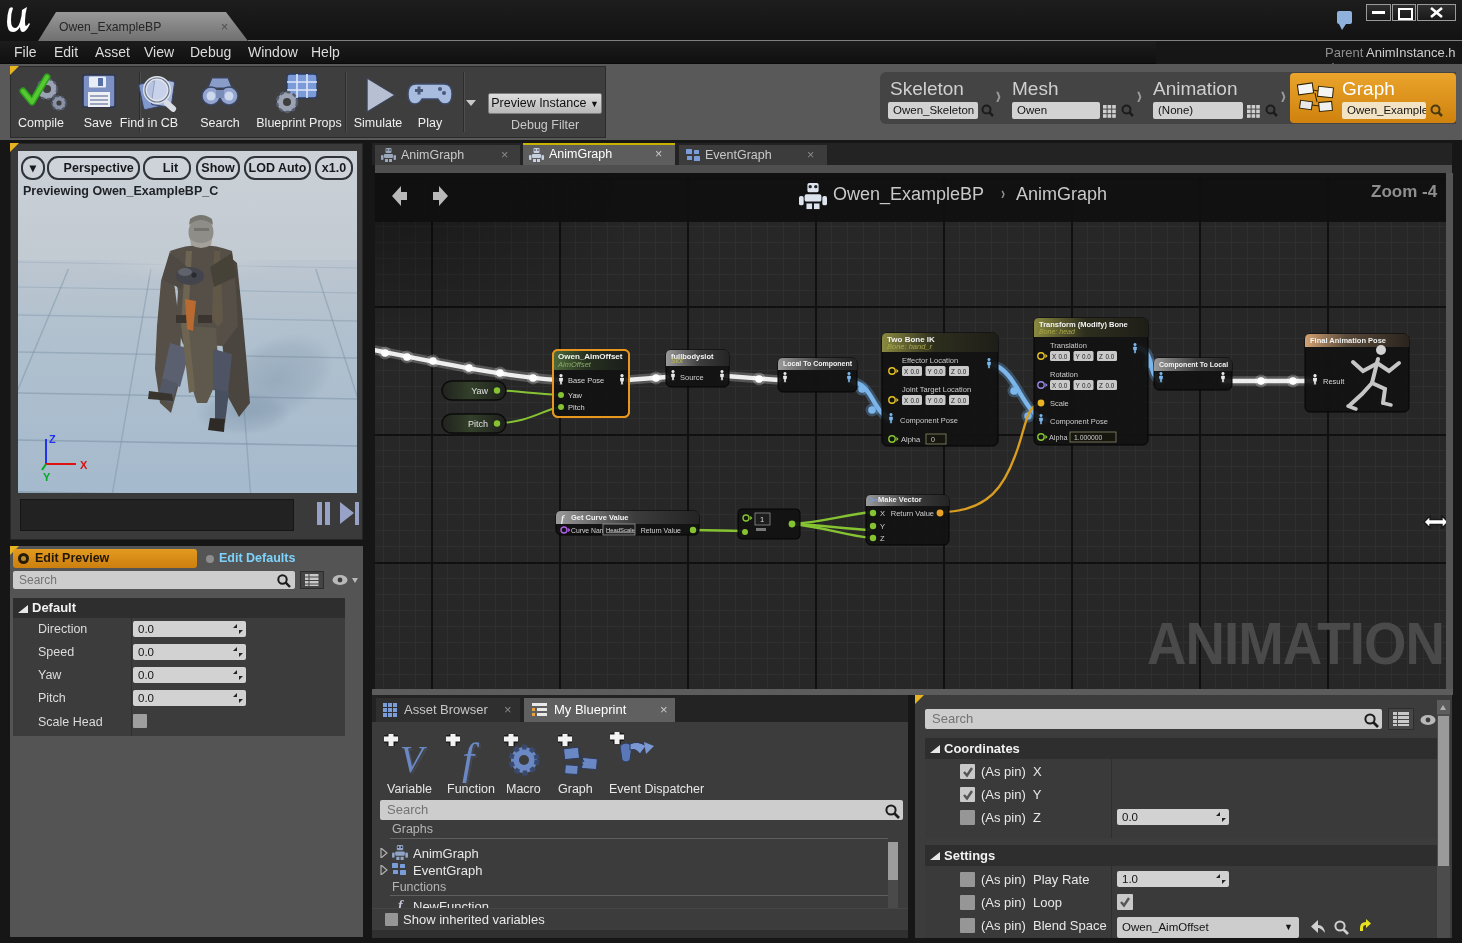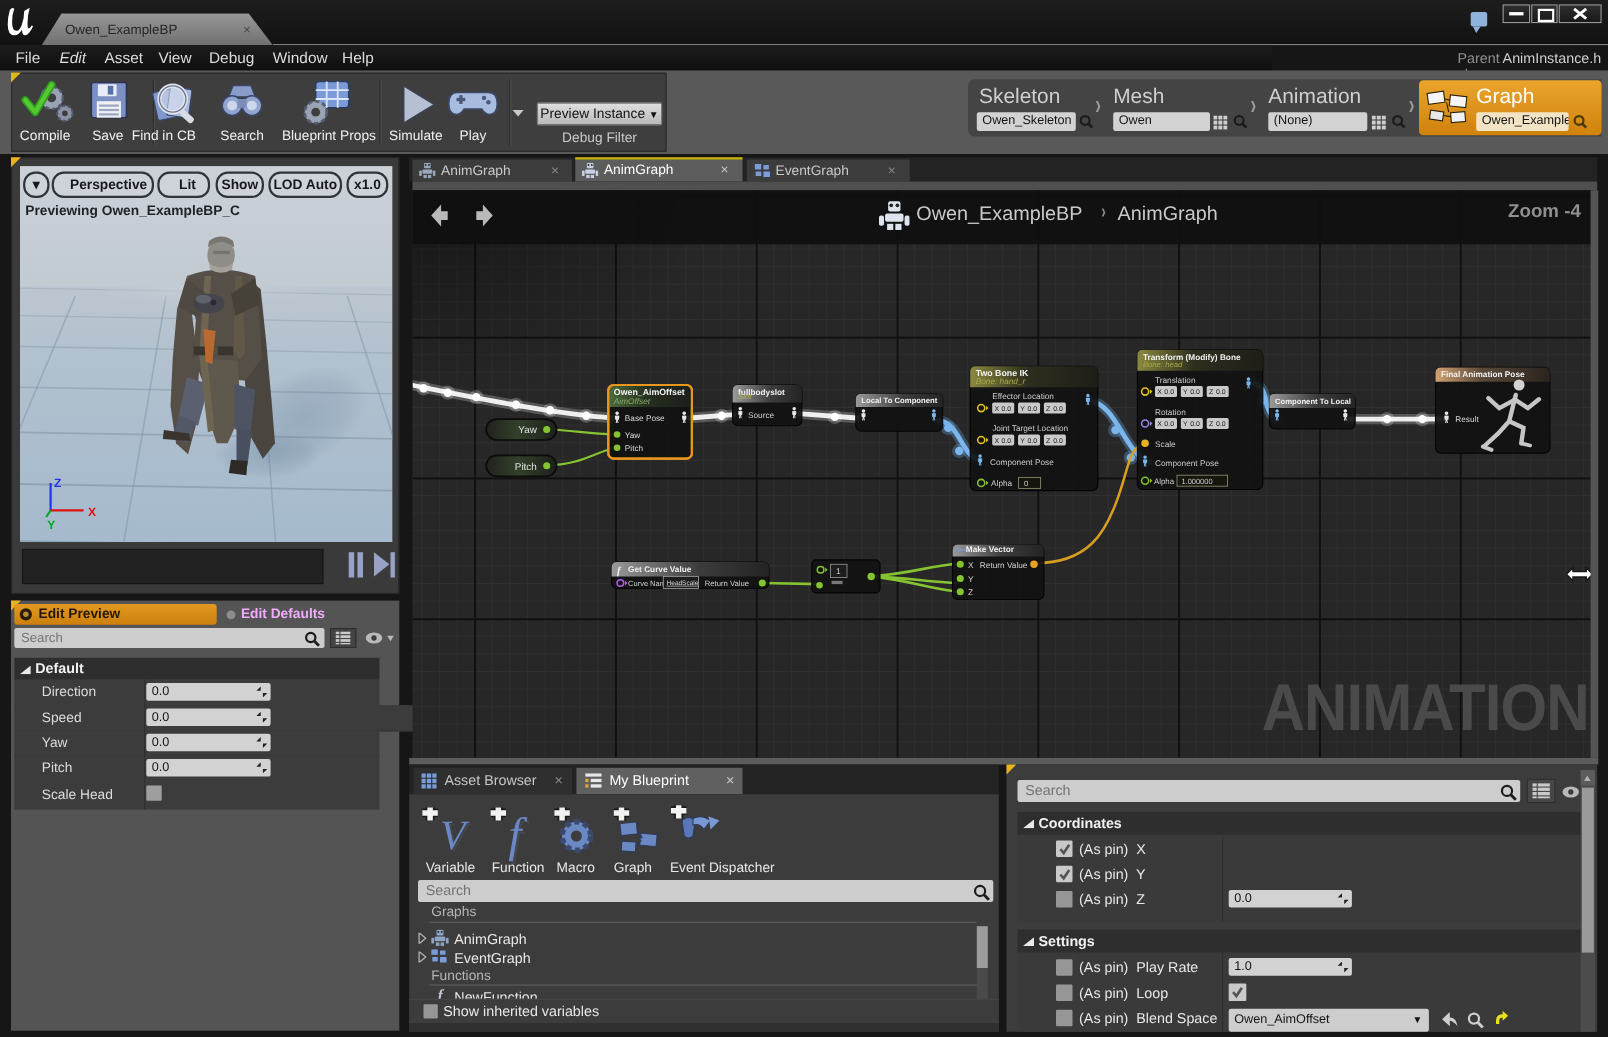--- a/index.html
+++ b/index.html
@@ -75,21 +75,21 @@
 <div class="abs" style="left:1372px;top:11px;width:13px;height:3px;background:#fff;"></div>
 <div class="abs" style="left:1398px;top:8px;width:11px;height:8px;border:2px solid #fff;"></div>
 <svg class="abs" style="left:1430px;top:7px;" width="13" height="11">
       <path d="M1 1 L12 10 M12 1 L1 10" stroke="#fff" stroke-width="2.6"></path>
     </svg>
 
 <div class="abs" style="left:248px;top:40px;width:1214px;height:1px;background:#808080;"></div>
 
 <div class="abs" id="menubar">
 <span class="menuitem" style="left:14px;">File</span>
-<span class="menuitem" style="left:54px;font-style:italic;">Edit</span>
+<span class="menuitem" style="left:54px;">Edit</span>
 <span class="menuitem" style="left:95px;">Asset</span>
 <span class="menuitem" style="left:144px;">View</span>
 <span class="menuitem" style="left:190px;">Debug</span>
 <span class="menuitem" style="left:248px;">Window</span>
 <span class="menuitem" style="left:311px;">Help</span>
 <span class="menuitem" style="left:1285px;top:4px;font-size:13px;color:#8f8f8f;margin-left:40px;">Parent class:</span>
 <span class="menuitem" style="left:1366px;top:4px;font-size:13px;color:#cfcfcf;">AnimInstance.h</span>
 </div>
 
 <div class="abs" id="toolrow">
@@ -337,21 +337,21 @@
 <div class="ycorner" style="left:10px;top:143px;"></div>
 
 <div class="abs" id="detpanel">
   <div class="ycorner" style="left:0;top:0;"></div>
   <div class="abs" style="left:3px;top:3px;width:184px;height:19px;background:linear-gradient(#e39a20,#cc7f0e);border-radius:3px;">
     <div class="abs" style="left:5px;top:4px;width:11px;height:11px;border-radius:50%;background:#271c08;"></div>
     <div class="abs" style="left:8px;top:7px;width:5px;height:5px;border-radius:50%;background:#b98c30;"></div>
     <div class="abs" style="left:22px;top:2px;color:#231807;font-weight:bold;font-size:12.5px;">Edit Preview</div>
   </div>
   <div class="abs" style="left:196px;top:9px;width:8px;height:8px;border-radius:50%;background:#8d8d8d;"></div>
-  <div class="abs" style="left:209px;top:5px;color:#f0abfc;font-weight:bold;font-size:12.5px;">Edit Defaults</div>
+  <div class="abs" style="left:209px;top:5px;color:#7dd3fc;font-weight:bold;font-size:12.5px;">Edit Defaults</div>
   <div class="searchbox" style="left:3px;top:25px;width:282px;height:18px;font-size:12px;line-height:18px;padding-left:6px;">Search</div>
   <svg class="abs" style="left:266px;top:27px;" width="15" height="15">
         <circle cx="6.5" cy="6.5" r="4.2" fill="none" stroke="#1c1c1c" stroke-width="2"></circle>
         <path d="M9.7 9.7 L14 14" stroke="#1c1c1c" stroke-width="2.4"></path>
       </svg>
   <div class="abs" style="left:290px;top:25px;width:24px;height:18px;background:#444;border:1px solid #2d2d2d;box-sizing:border-box;">
         <svg style="position:absolute;left:4px;top:2px;" width="14" height="12">
           <g fill="#c9c9c9">
             <rect x="0" y="0" width="3.5" height="2.5"></rect>
             <rect x="4.5" y="0" width="9" height="2.5"></rect>
@@ -371,21 +371,21 @@
       </svg>
   <div class="hdrbar" style="left:3px;top:52px;width:332px;height:20px;"><svg style="position:absolute;left:5px;top:7px;" width="10" height="8">
           <path d="M0 8 L10 8 L10 0 Z" fill="#e8e8e8"></path>
         </svg><span style="margin-left:19px;line-height:20px;">Default</span></div>
   <div class="prow" style="top:72px;">
         <span style="position:absolute;left:25px;top:4px;">Direction</span>
         <div class="inputbox" style="left:120px;top:3px;width:113px;height:16px;line-height:16px;">0.0<svg style="position:absolute;right:3px;top:3px;" width="10" height="10">
             <path d="M0 4 L4 4 L4 0 Z M10 6 L6 6 L6 10 Z" fill="#222"></path>
           </svg></div>
       </div>
-  <div class="prow" style="top:95px;padding-left:39px;">
+  <div class="prow" style="top:95px;">
         <span style="position:absolute;left:25px;top:4px;">Speed</span>
         <div class="inputbox" style="left:120px;top:3px;width:113px;height:16px;line-height:16px;">0.0<svg style="position:absolute;right:3px;top:3px;" width="10" height="10">
             <path d="M0 4 L4 4 L4 0 Z M10 6 L6 6 L6 10 Z" fill="#222"></path>
           </svg></div>
       </div>
   <div class="prow" style="top:118px;">
         <span style="position:absolute;left:25px;top:4px;">Yaw</span>
         <div class="inputbox" style="left:120px;top:3px;width:113px;height:16px;line-height:16px;">0.0<svg style="position:absolute;right:3px;top:3px;" width="10" height="10">
             <path d="M0 4 L4 4 L4 0 Z M10 6 L6 6 L6 10 Z" fill="#222"></path>
           </svg></div>

